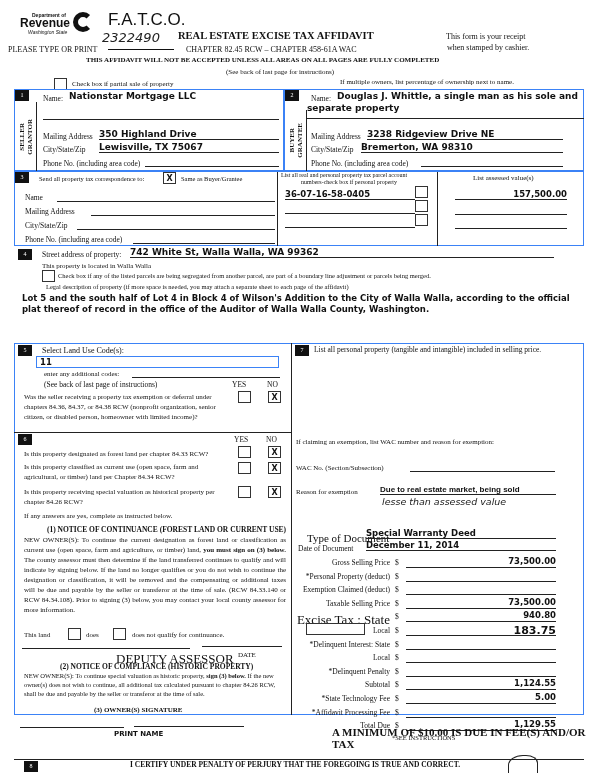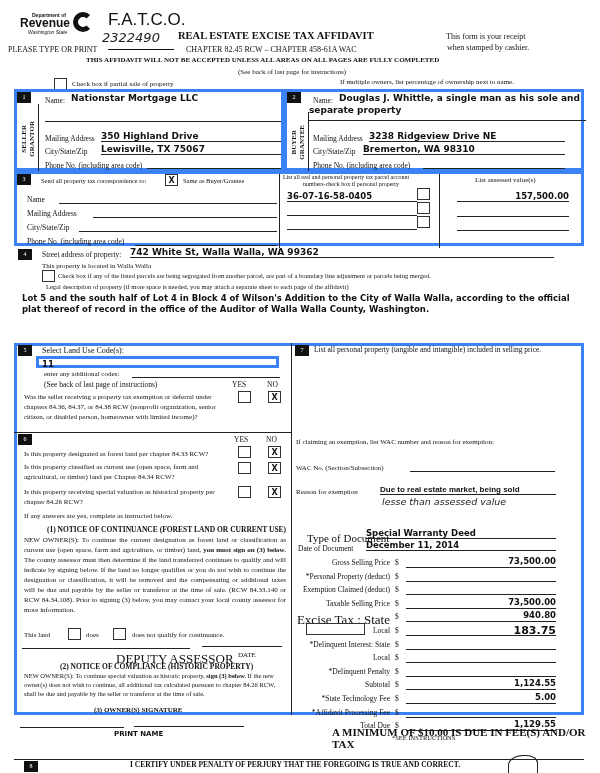--- a/index.html
+++ b/index.html
@@ -3,21 +3,21 @@
 <meta charset="utf-8">
 <style>
   * { box-sizing: border-box; margin: 0; padding: 0; }
   html, body { width: 600px; height: 773px; background: #fff; overflow: hidden; }
   body { font-family: "Liberation Serif", serif; color: #111; font-size: 7.5px; position: relative; }
   .abs { position: absolute; }
   .sans { font-family: "DejaVu Sans", sans-serif; font-weight: bold; }
   .num { display: inline-block; background: #111; color: #fff; font-size: 6px; width: 14px; height: 11px; line-height: 11px; text-align: center; }
   .cb { display: inline-block; width: 13px; height: 12px; border: 1px solid #333; font-family: "DejaVu Sans", sans-serif; font-weight: bold; font-size: 8px; text-align: center; line-height: 11px; background: #fff; }
   .uline { border-bottom: 1px solid #222; }
-  .box { border: 3px solid #3b82f6; }
+  .box { border: 1px solid #3b82f6; }
   .vlabel { writing-mode: vertical-rl; transform: rotate(180deg); font-weight: bold; font-size: 7px; text-align: center; }
   .hand { font-family: "DejaVu Sans", sans-serif; font-style: italic; color: #222; }
   .right { text-align: right; }
 </style>
 </head>
 <body>
 
 <div class="abs" style="left:20px;top:12px;width:70px;height:28px;">
   <div style="font-family:'Liberation Sans',sans-serif;font-size:5px;padding-left:12px;font-weight:bold;">Department of</div>
   <div style="font-family:'Liberation Sans',sans-serif;font-size:12px;font-weight:bold;line-height:11px;">Revenue</div>
@@ -26,21 +26,21 @@
 <div class="abs" style="left:73px;top:12px;width:20px;height:20px;border-radius:50%;border:5px solid #111;border-right-color:transparent;"></div>
 <div class="abs" style="left:108px;top:10px;font-family:'Liberation Sans',sans-serif;font-size:17px;">F.A.T.C.O.</div>
 <div class="abs hand" style="left:102px;top:30px;font-size:13px;">2322490</div>
 <div class="abs" style="left:178px;top:30px;font-size:10.5px;font-weight:bold;">REAL ESTATE EXCISE TAX AFFIDAVIT</div>
 <div class="abs" style="left:446px;top:32px;font-size:8px;">This form is your receipt</div>
 <div class="abs" style="left:447px;top:43px;font-size:8px;">when stamped by cashier.</div>
 <div class="abs" style="left:8px;top:45px;font-size:8px;">PLEASE TYPE OR PRINT</div>
 <div class="abs" style="left:108px;top:49px;width:66px;border-top:1px solid #111;"></div>
 <div class="abs" style="left:186px;top:45px;font-size:8px;">CHAPTER 82.45 RCW – CHAPTER 458-61A WAC</div>
 <div class="abs" style="left:86px;top:56px;font-size:7px;font-weight:bold;">THIS AFFIDAVIT WILL NOT BE ACCEPTED UNLESS ALL AREAS ON ALL PAGES ARE FULLY COMPLETED</div>
-<div class="abs" style="left:226px;top:68px;font-size:7px;margin-left:12px;">(See back of last page for instructions)</div>
+<div class="abs" style="left:226px;top:68px;font-size:7px;">(See back of last page for instructions)</div>
 <div class="abs" style="left:54px;top:78px;"><span class="cb"></span></div>
 <div class="abs" style="left:72px;top:80px;font-size:7px;">Check box if partial sale of property</div>
 <div class="abs" style="left:340px;top:78px;font-size:7px;">If multiple owners, list percentage of ownership next to name.</div>
 
 <div class="abs box" style="left:14px;top:89px;width:270px;height:82px;">
   <span class="abs num" style="left:0;top:0;">1</span>
   <div class="abs" style="left:0;top:12px;width:22px;height:69px;border-right:1px solid #222;display:flex;align-items:center;justify-content:center;">
     <span class="vlabel">SELLER</span>
     <span class="vlabel">GRANTOR</span>
   </div>

